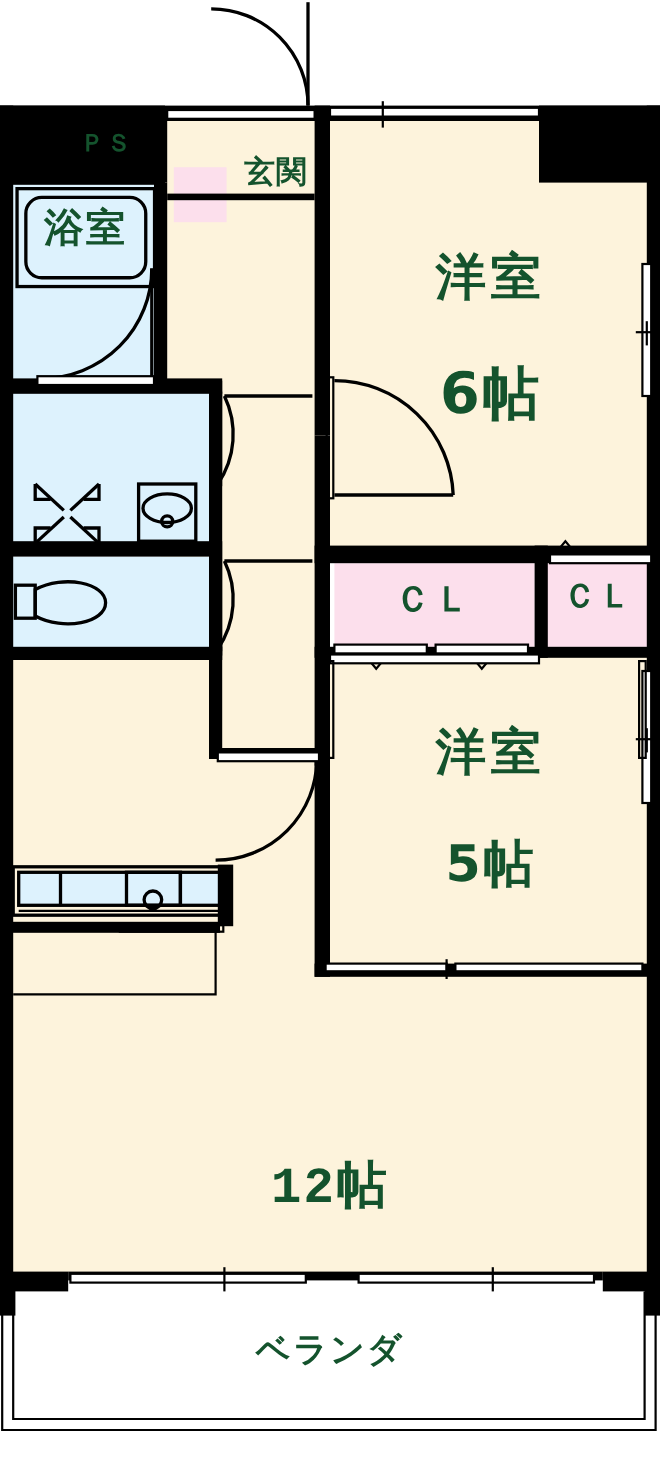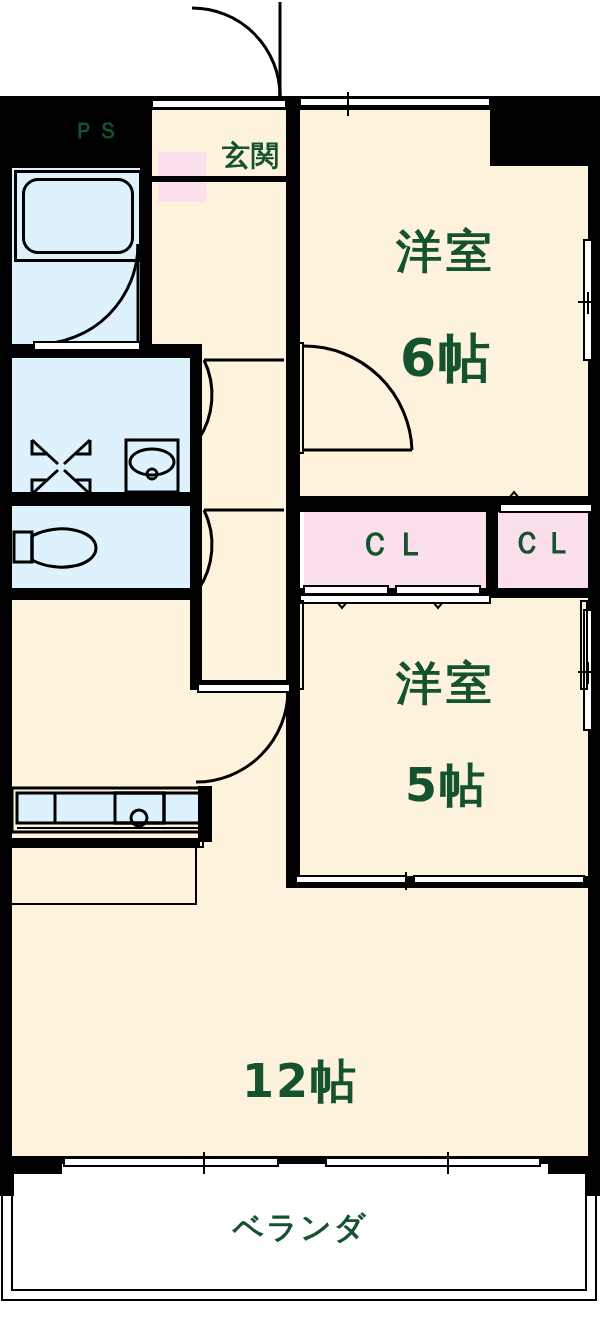--- a/index.html
+++ b/index.html
@@ -185,20 +185,21 @@
 
   <div class="thin white" style="left:296px;top:600px;width:8px;height:90px;border-width:2px;"></div>
   <div class="thin white" style="left:580px;top:600px;width:8px;height:90px;border-width:2px;"></div>
 
   <svg width="96" height="14" style="left:196px;top:682px;">
     <rect x="2" y="2" width="92" height="8" fill="#ffffff" stroke="#000" stroke-width="2"></rect>
   </svg>
 
   <div class="thin" style="left:14px;top:170px;width:128px;height:92px;border-width:3px;"></div>
   <div style="position:absolute;left:22px;top:178px;width:112px;height:76px;border:3px solid #000;border-radius:16px;box-sizing:border-box;"></div>
+  <div class="lbl" style="left:14px;top:190px;width:128px;font-size:36px;letter-spacing:2px;">浴室</div>
 
   <div class="lbl" style="left:50px;top:120px;width:94px;font-size:22px;letter-spacing:2px;">ＰＳ</div>
 
   <div class="lbl" style="left:206px;top:142px;width:90px;font-size:28px;letter-spacing:1px;">玄関</div>
 
 
   <svg width="70" height="58" style="left:28px;top:438px;">
     <polyline class="ln" points="4,2 4,16 18,16"></polyline>
     <polyline class="ln" points="62,2 62,16 48,16"></polyline>
     <polyline class="ln" points="4,56 4,42 18,42"></polyline>
@@ -238,15 +239,15 @@
 
   <div class="lbl" style="left:300px;top:228px;width:292px;font-size:46px;letter-spacing:4px;">洋室</div>
   <div class="lbl" style="left:300px;top:332px;width:292px;font-size:52px;letter-spacing:2px;">6帖</div>
 
   <div class="lbl" style="left:304px;top:528px;width:182px;font-size:32px;letter-spacing:4px;">ＣＬ</div>
   <div class="lbl" style="left:496px;top:528px;width:96px;font-size:30px;letter-spacing:2px;">ＣＬ</div>
 
   <div class="lbl" style="left:300px;top:660px;width:292px;font-size:46px;letter-spacing:4px;">洋室</div>
   <div class="lbl" style="left:300px;top:762px;width:292px;font-size:46px;letter-spacing:2px;">5帖</div>
 
-  <div class="lbl" style="left:100px;top:1058px;width:400px;font-size:46px;letter-spacing:2px;">12帖</div>
+  <div class="lbl" style="left:100px;top:1058px;width:400px;font-size:46px;letter-spacing:2px;font-family:Liberation Mono, monospace;">12帖</div>
 
 </div>
 
 </body></html>

